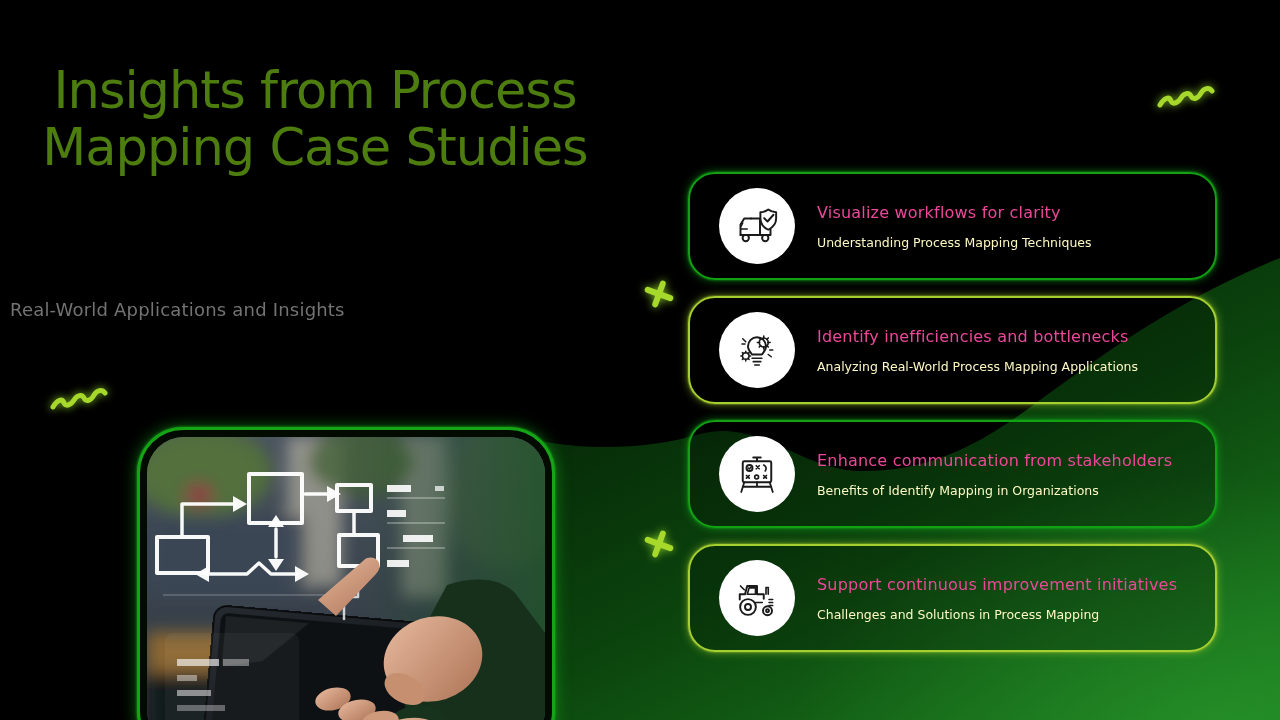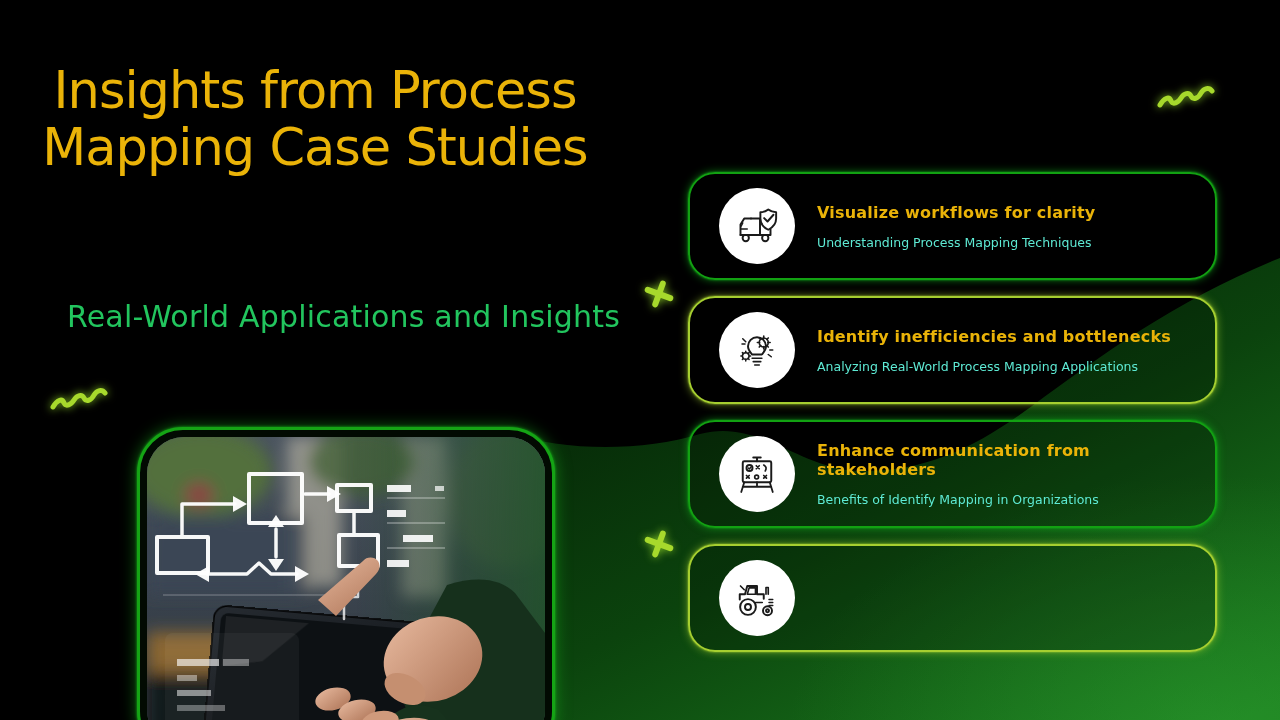--- a/index.html
+++ b/index.html
@@ -5,26 +5,26 @@
   html,body{margin:0;padding:0;}
   body{
     width:1280px;height:720px;position:relative;overflow:hidden;
     background:#000;font-family:"DejaVu Sans","Liberation Sans",sans-serif;
   }
   .bg-svg{position:absolute;left:0;top:0;width:1280px;height:720px;}
 
   
   .title{
     position:absolute;left:10px;top:62px;width:610px;text-align:center;
-    color:#eab308;font-size:51px;line-height:57px;font-weight:400;
+    color:#4d7c0f;font-size:51px;line-height:57px;font-weight:400;
     letter-spacing:-1px;
   }
   .subtitle{
-    position:absolute;left:10px;top:299px;width:610px;text-align:right;
-    color:#22c55e;font-size:30px;letter-spacing:0.2px;
+    position:absolute;left:10px;top:299px;width:610px;text-align:left;
+    color:#737373;font-size:18px;letter-spacing:0.2px;
   }
 
   
   .deco{position:absolute;filter:drop-shadow(0 0 4px rgba(150,220,40,.85));}
   .squiggle-1{left:1155px;top:70px;}
   .squiggle-2{left:48px;top:374px;}
   .sparkle-1{left:641px;top:276px;}
   .sparkle-2{left:641px;top:526px;}
 
   
@@ -49,22 +49,22 @@
     background:rgba(0,0,0,0.22);
   }
   .card.accent-green{border-color:#12a112;box-shadow:0 0 9px rgba(20,190,30,.6),0 0 2px rgba(20,190,30,.9);}
   .card.accent-lime{border-color:#a6cf30;box-shadow:0 0 9px rgba(172,215,48,.6),0 0 2px rgba(172,215,48,.9);align-items:center;}
   .icon-circle{
     width:76px;height:76px;border-radius:50%;background:#fff;flex:none;
     display:flex;align-items:center;justify-content:center;
   }
   .icon-circle svg{width:48px;height:48px;}
   .card-text{display:flex;flex-direction:column;}
-  .card-title{color:#eab308;font-weight:bold;font-size:16px;line-height:19px;margin:0 0 13px 0;letter-spacing:.2px;}
-  .card-sub{color:#5eead4;font-size:12.5px;line-height:15px;}
+  .card-title{color:#ec4899;font-weight:normal;font-size:16px;line-height:19px;margin:0 0 13px 0;letter-spacing:.2px;}
+  .card-sub{color:#fef9c3;font-size:12.5px;line-height:15px;}
 </style>
 </head>
 <body>
 
 <svg class="bg-svg" viewBox="0 0 1280 720" aria-hidden="true">
   <defs>
     <linearGradient id="gblob" x1="0.15" y1="0" x2="0.95" y2="1">
       <stop offset="0" stop-color="#04t" stop-opacity="0"></stop>
     </linearGradient>
     <linearGradient id="gblob2" x1="0.15" y1="0" x2="0.95" y2="1">
@@ -282,15 +282,19 @@
         <circle cx="46" cy="49" r="6"></circle>
         <circle cx="46" cy="49" r="2"></circle>
         <path d="M9,34 v-7 h7 l3,-11 h13 v11 h9 v6"></path>
         <path d="M19,27 l2.5,-8.5 h8.5 v8.5 z" stroke-width="2.2"></path>
         <path d="M44,27 v-9 h3 v9" stroke-width="2.2"></path>
         <path d="M48,34 h5 M48,38 h5 M48,42 h5" stroke-width="2"></path>
         <path d="M30,38 h9" stroke-width="2.2"></path>
         <path d="M10,16 l5,5" stroke-width="2.2"></path>
       </svg>
     </div>
+    <div class="card-text">
+      <div class="card-title">Support continuous improvement initiatives</div>
+      <div class="card-sub">Challenges and Solutions in Process Mapping</div>
+    </div>
   </div>
 
 </div>
 
 </body></html>

